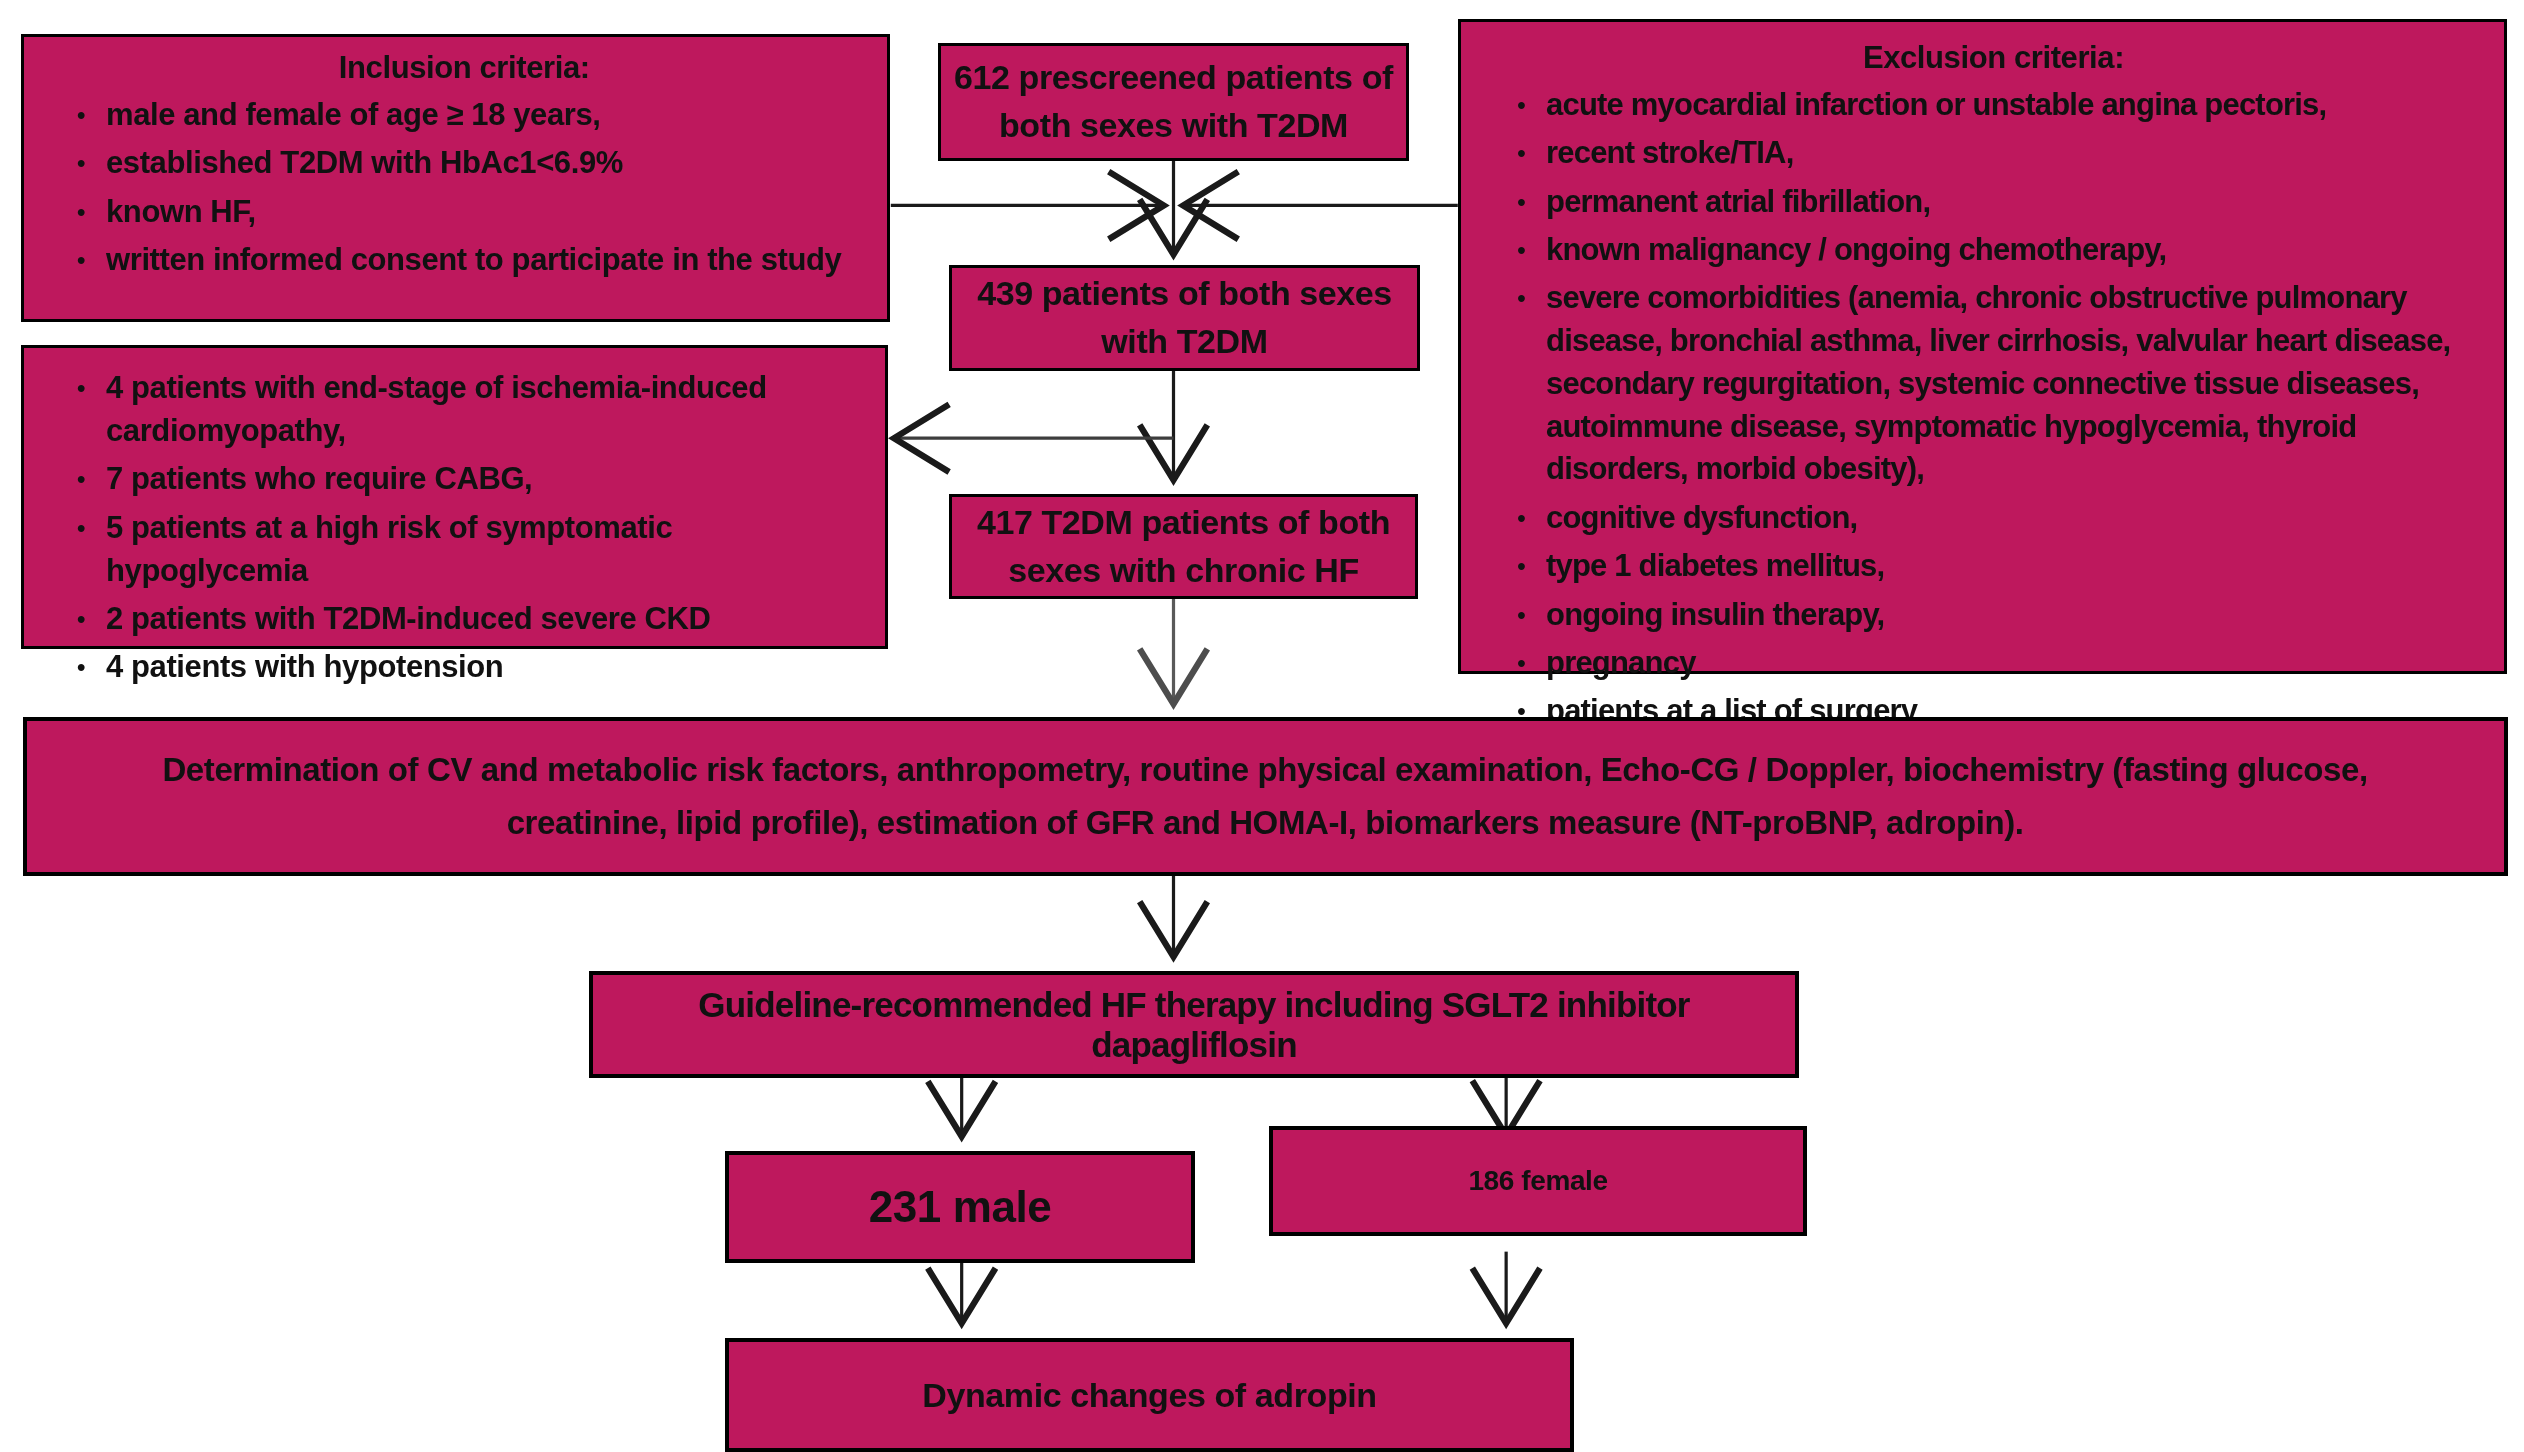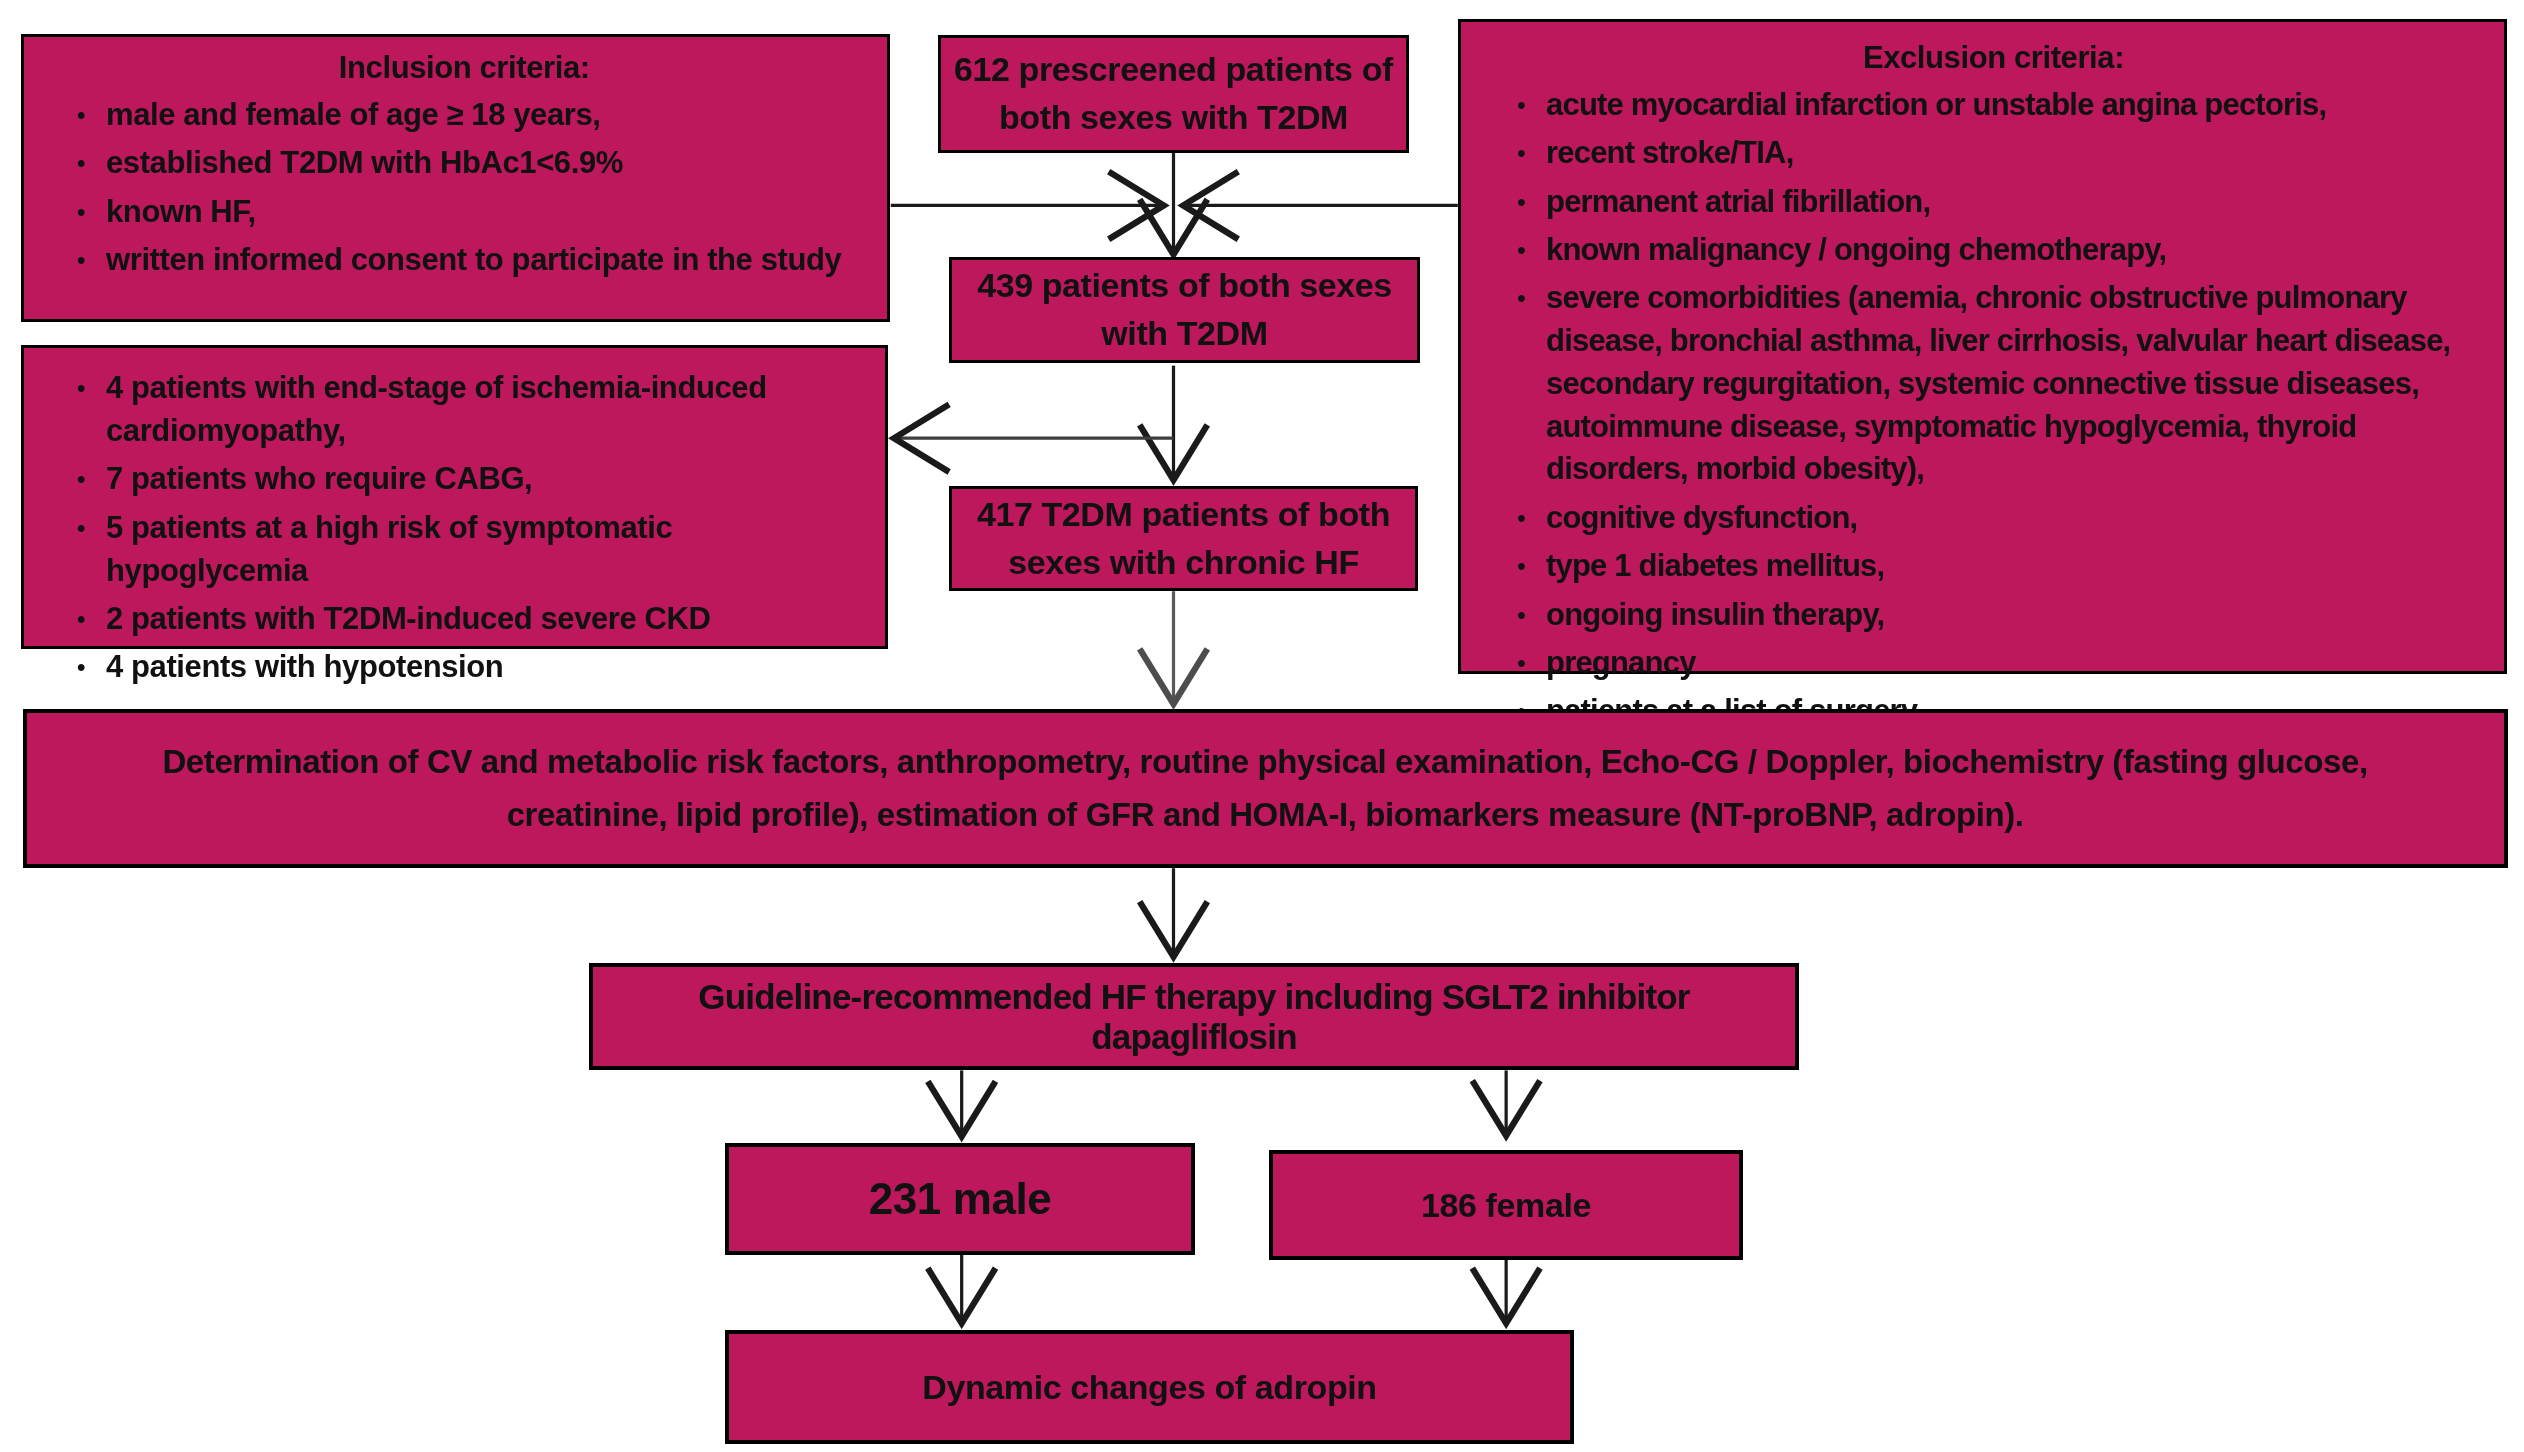--- a/index.html
+++ b/index.html
@@ -12,21 +12,21 @@
     color:#111111;
   }
   .connectors{position:absolute;left:0;top:0;width:2525px;height:1453px;}
   .box{
     position:absolute;
     border:3.2px solid #000000;
     background:#be185d;
     box-sizing:border-box;
   }
   .thick{border-width:4.8px;}
-  .centered{display:flex;align-items:center;justify-content:center;text-align:center;}
+  .centered{display:flex;align-items:center;justify-content:center;text-align:center;margin-top:8px;}
   .box-title{
     text-align:center;
     font-size:31px;
     letter-spacing:-0.4px;
     margin:0 0 8px 0;
   }
   ul.bullets{list-style:none;margin:0;padding:0;}
   ul.bullets li{
     display:grid;
     grid-template-columns:50px 1fr;
@@ -43,21 +43,21 @@
   .inclusion-box{left:21px;top:34px;width:869px;height:288px;padding:13px 14.5px 6.4px 32px;}
   .excluded-box{left:21px;top:345px;width:867px;height:304px;padding:19.3px 11.3px 6.4px 32px;}
   .exclusion-box{left:1458px;top:19.3px;width:1049px;height:655px;padding:17.7px 13px 6.4px 35px;}
   .exclusion-box ul.bullets li{letter-spacing:-0.8px;}
   .prescreened-box{left:938px;top:35px;width:471px;height:118px;font-size:34px;line-height:1.4;letter-spacing:-0.4px;padding:0 11.3px;}
   .p439-box{left:949px;top:257px;width:471px;height:106px;font-size:34px;line-height:1.4;letter-spacing:-0.4px;padding:0 11.3px;}
   .p417-box{left:949px;top:486px;width:469px;height:105px;font-size:34px;line-height:1.4;letter-spacing:-0.4px;padding:0 19px;}
   .determination-box{left:22.6px;top:709px;width:2485px;height:159px;font-size:33px;line-height:1.6;letter-spacing:-0.4px;padding:0 68px;}
   .guideline-box{left:589px;top:963px;width:1210px;height:107px;font-size:35px;letter-spacing:-0.8px;padding:0 16px;}
   .male-box{left:725px;top:1143px;width:470px;height:112px;font-size:44px;letter-spacing:-0.4px;}
-  .female-box{left:1269px;top:1150px;width:474px;height:110px;font-size:34px;letter-spacing:-0.4px;}
+  .female-box{left:1269px;top:1118px;width:538px;height:110px;font-size:28px;letter-spacing:-0.4px;}
   .dynamic-box{left:725px;top:1330px;width:849px;height:114px;font-size:34px;letter-spacing:-0.4px;}
 </style>
 </head>
 <body>
 
 <div class="canvas">
 
   <svg class="connectors" viewBox="0 0 3135 1804" xmlns="http://www.w3.org/2000/svg">
     <defs>
       <marker id="ah" markerUnits="userSpaceOnUse" markerWidth="140" markerHeight="140" viewBox="-70 -45 80 90" refX="0" refY="0" orient="auto">

